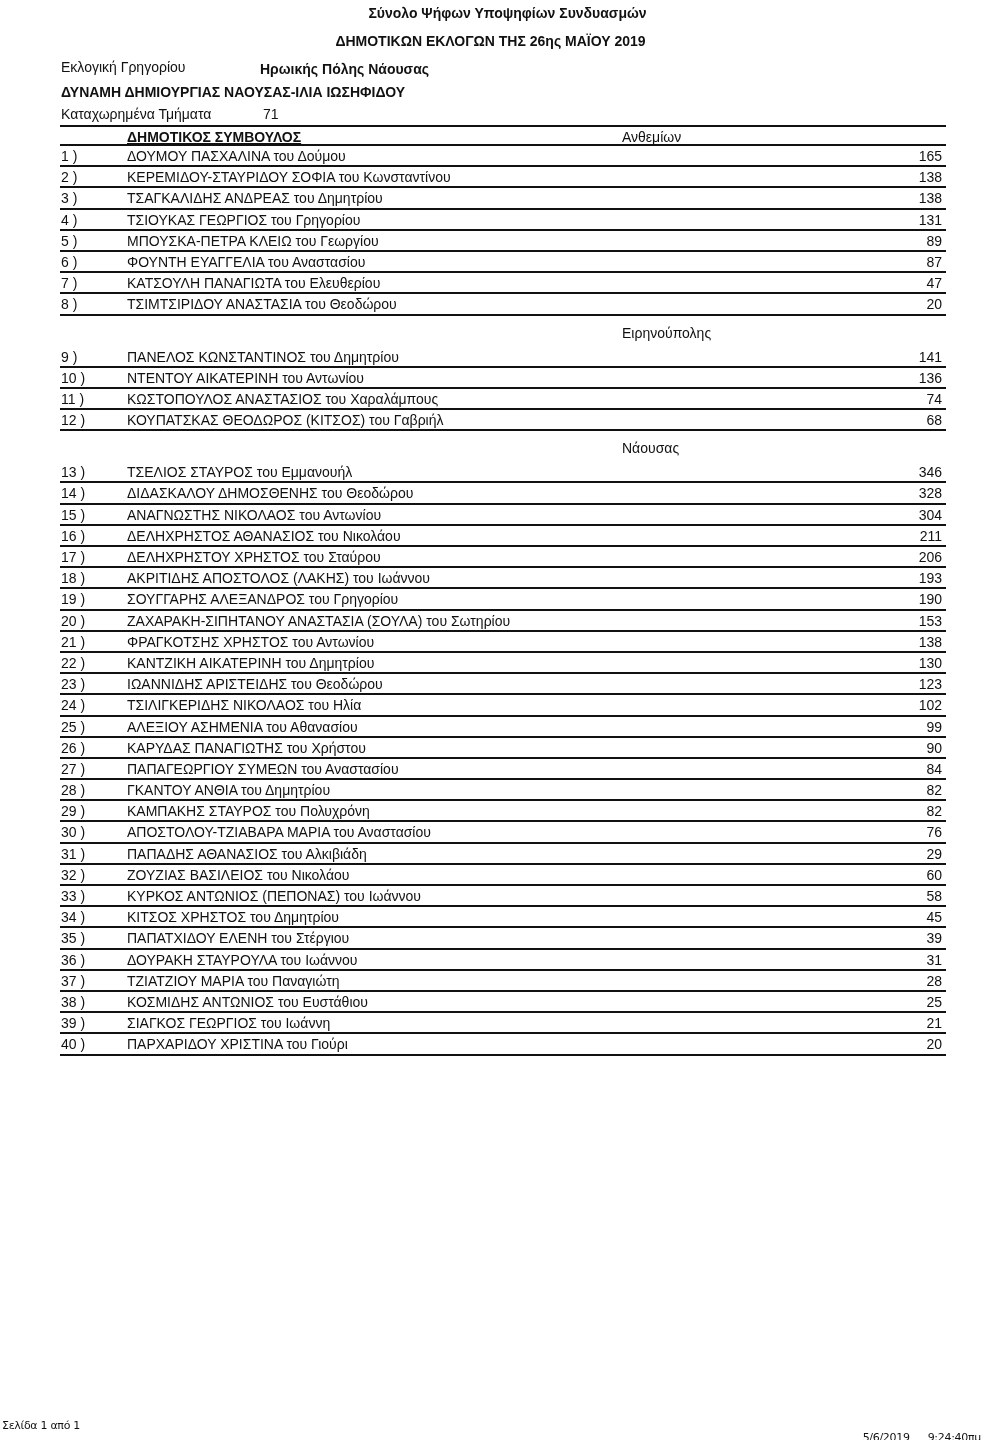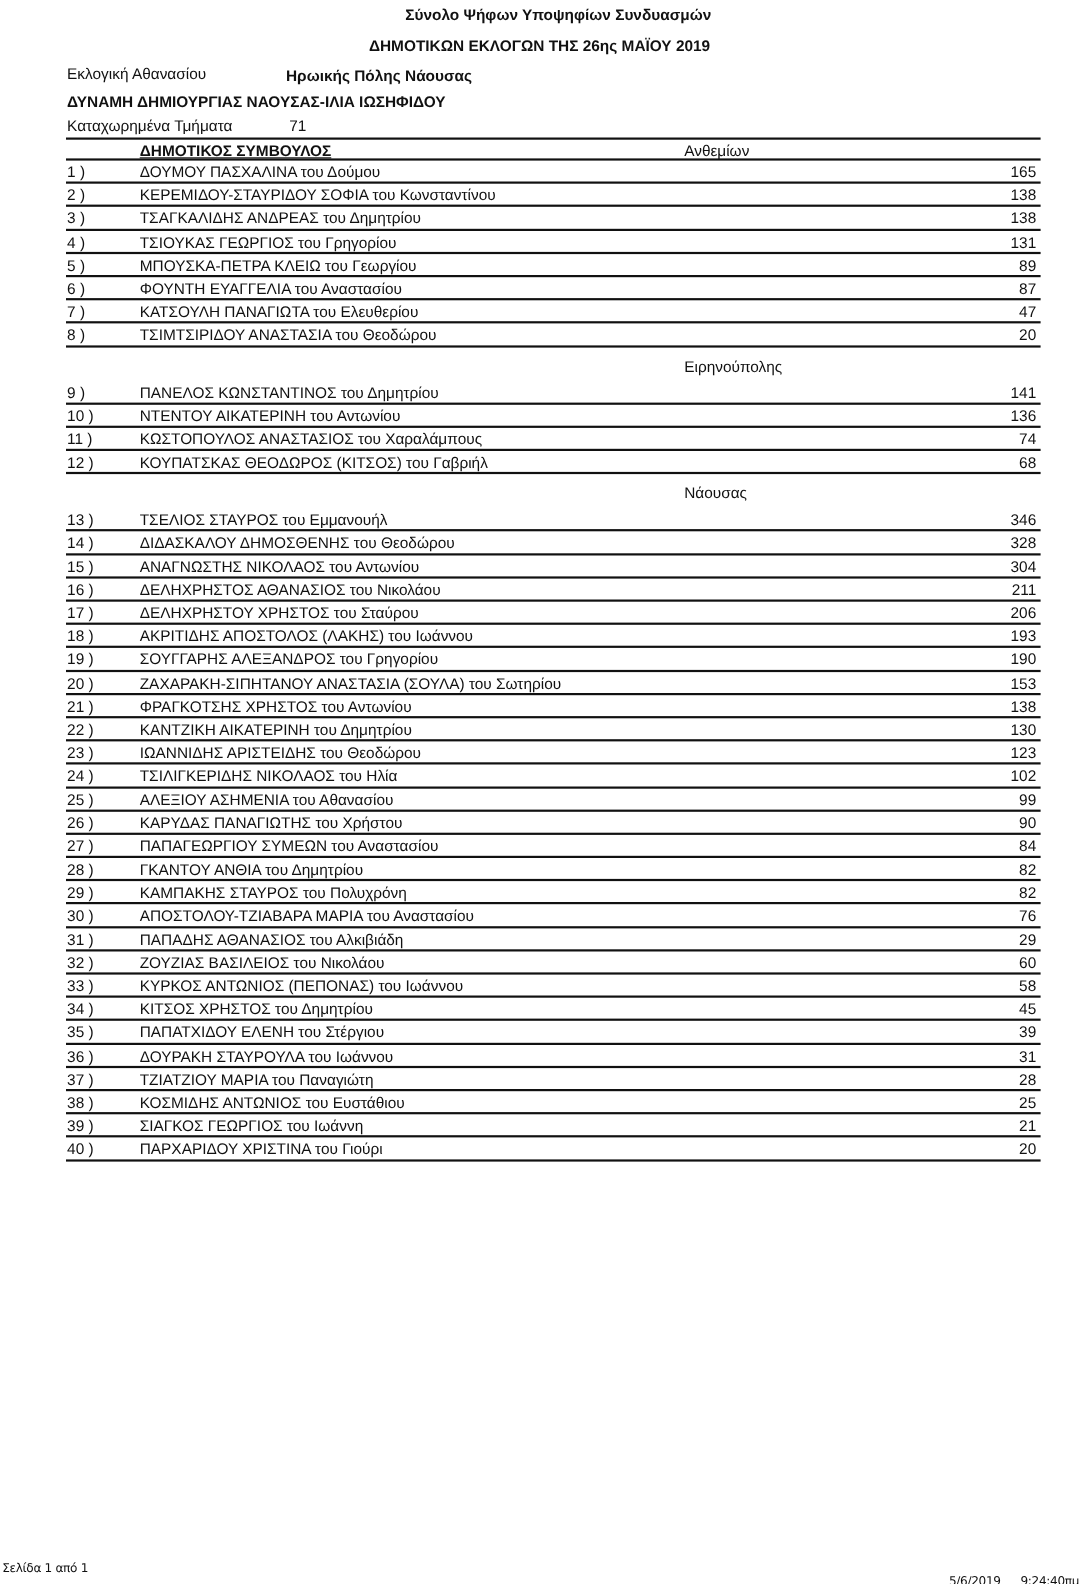--- a/index.html
+++ b/index.html
@@ -149,21 +149,21 @@
       margin-top: 12px;
     }
     .footer-right .time { margin-left: 18px; }
   </style>
 </head>
 <body>
 
 <div class="title1"><span>Σύνολο Ψήφων Υποψηφίων Συνδυασμών</span></div>
 <div class="title2"><span>ΔΗΜΟΤΙΚΩΝ ΕΚΛΟΓΩΝ ΤΗΣ 26ης ΜΑΪΟΥ 2019</span></div>
 
-<div class="meta-row region-label">Εκλογική Αθανασίου</div>
+<div class="meta-row region-label">Εκλογική Γρηγορίου</div>
 <div class="region-value">Ηρωικής Πόλης Νάουσας</div>
 <div class="meta-row party">ΔΥΝΑΜΗ ΔΗΜΙΟΥΡΓΙΑΣ ΝΑΟΥΣΑΣ-ΙΛΙΑ ΙΩΣΗΦΙΔΟΥ</div>
 <div class="meta-row sections-label">Καταχωρημένα Τμήματα</div>
 <div class="sections-value">71</div>
 
 <div class="rule" style="top:125px;"></div>
 <div class="header-row">
   <span class="col-title">ΔΗΜΟΤΙΚΟΣ ΣΥΜΒΟΥΛΟΣ</span>
   <span class="district">Ανθεμίων</span>
 </div>

